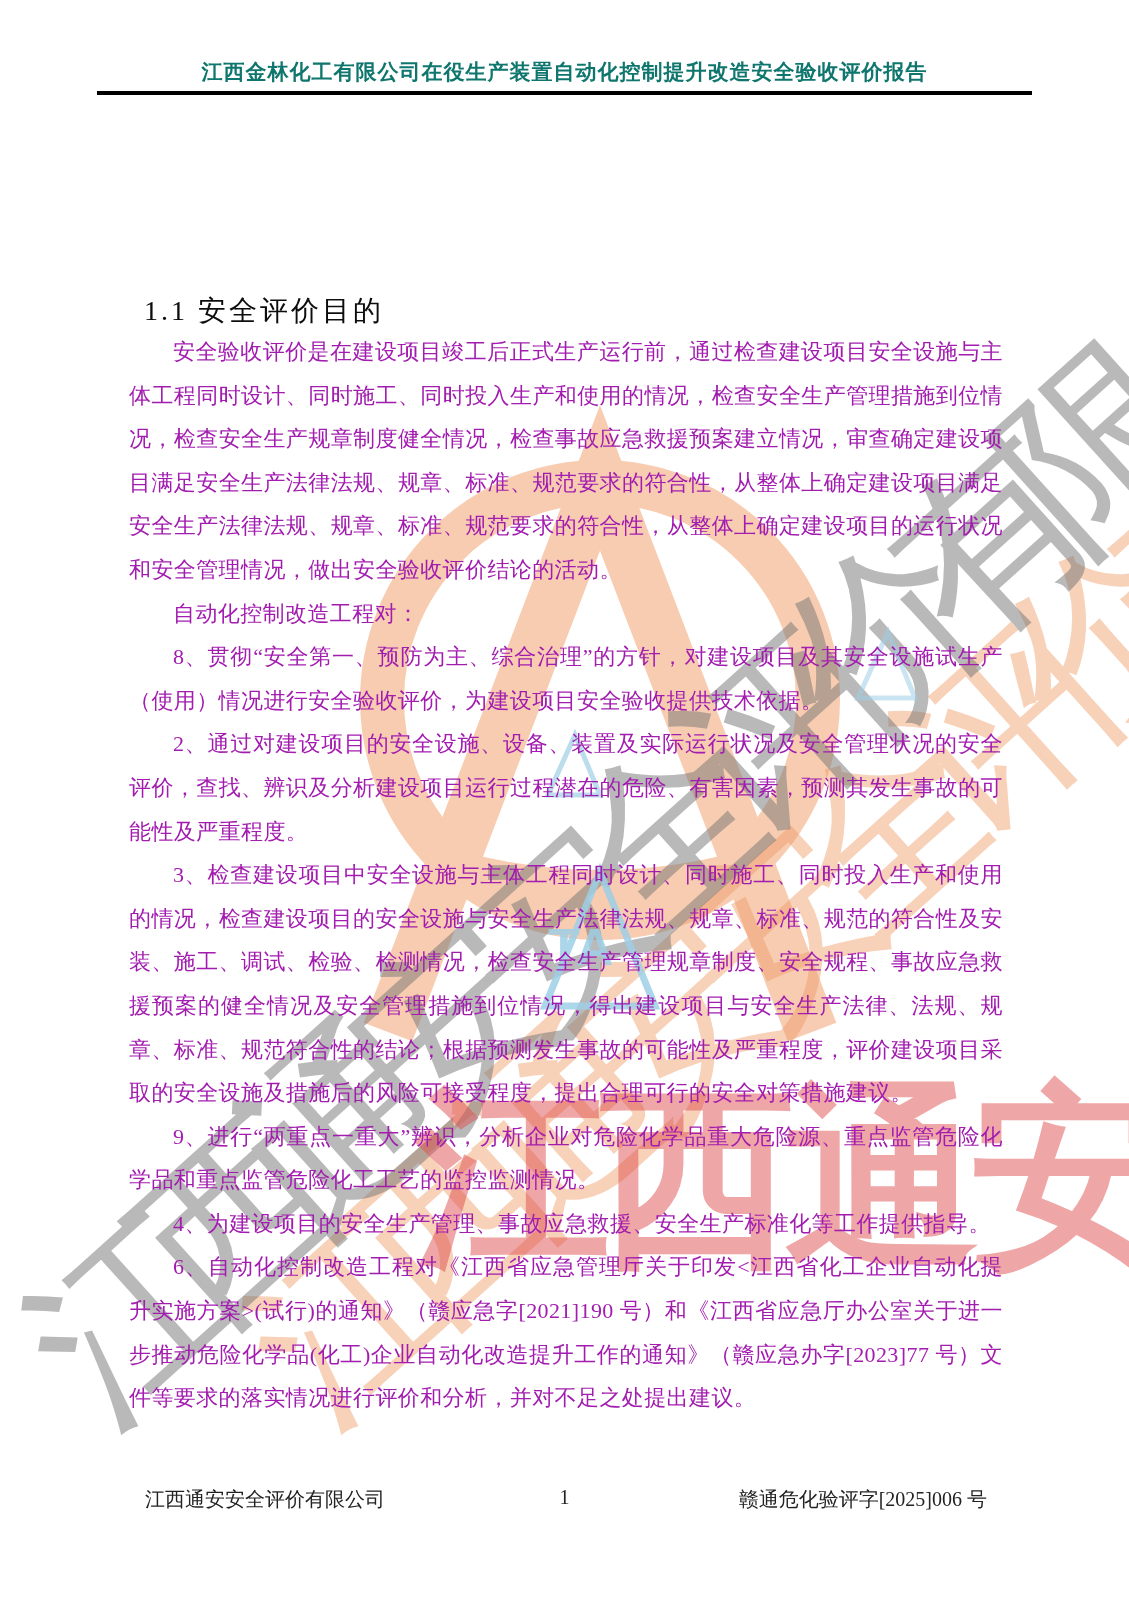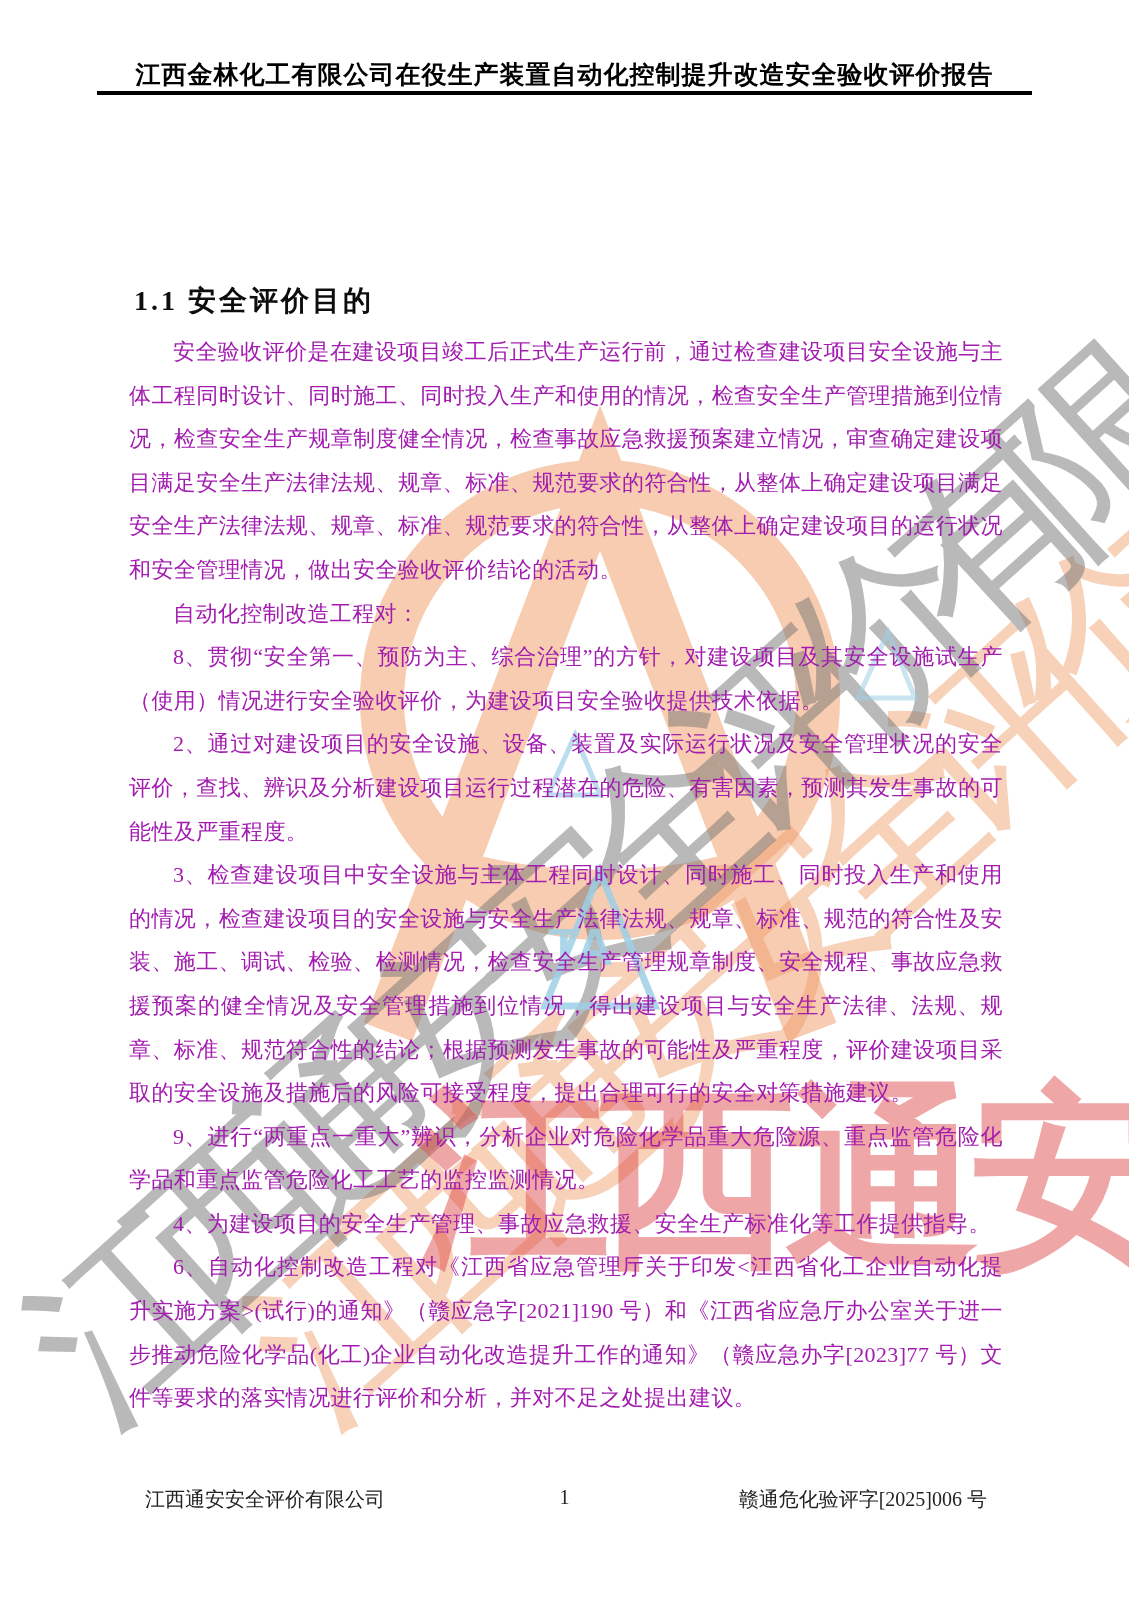--- a/index.html
+++ b/index.html
@@ -11,36 +11,36 @@
     font-family:"Liberation Serif","DejaVu Serif",serif;
     color:#1c1c1c;
   }
   .watermark{
     position:absolute;left:0;top:0;width:1129px;height:1600px;
     z-index:0;pointer-events:none;
   }
   .content-layer{position:absolute;left:0;top:0;width:1129px;height:1600px;z-index:1;}
   .page-header{
     position:absolute;top:58px;left:0;width:1129px;
-    text-align:center;font-size:25px;font-weight:bold;
-    letter-spacing:1px;color:#000000;
+    text-align:center;font-size:21px;font-weight:bold;
+    letter-spacing:1px;color:#0f766e;
   }
   .header-rule{
     position:absolute;top:91px;left:97px;width:935px;height:4px;
     background:#000;
   }
   .chapter-title{
     position:absolute;top:176px;left:0;width:1129px;margin:0;
     text-align:center;font-size:33px;font-weight:bold;
     font-family:"Liberation Sans","DejaVu Sans",sans-serif;
     letter-spacing:2px;word-spacing:8px;color:#0d0d0d;
   }
   .section-heading{
-    position:absolute;top:278px;left:130px;margin:4px;
-    font-size:28px;font-weight:bold;letter-spacing:3px;color:#0d0d0d;
+    position:absolute;top:278px;left:130px;margin:14px;
+    font-size:28px;font-weight:normal;letter-spacing:3px;color:#0d0d0d;
   }
   .body-text{
     position:absolute;top:330px;left:129px;width:874px;
     font-size:22px;line-height:43.6px;letter-spacing:0.4px;
     text-align:justify;text-justify:inter-ideograph;color:#a21caf;
   }
   .body-text p{margin:0;text-indent:2em;}
   .page-footer{
     position:absolute;top:1486px;left:0;width:1129px;
     font-size:20px;color:#222;

